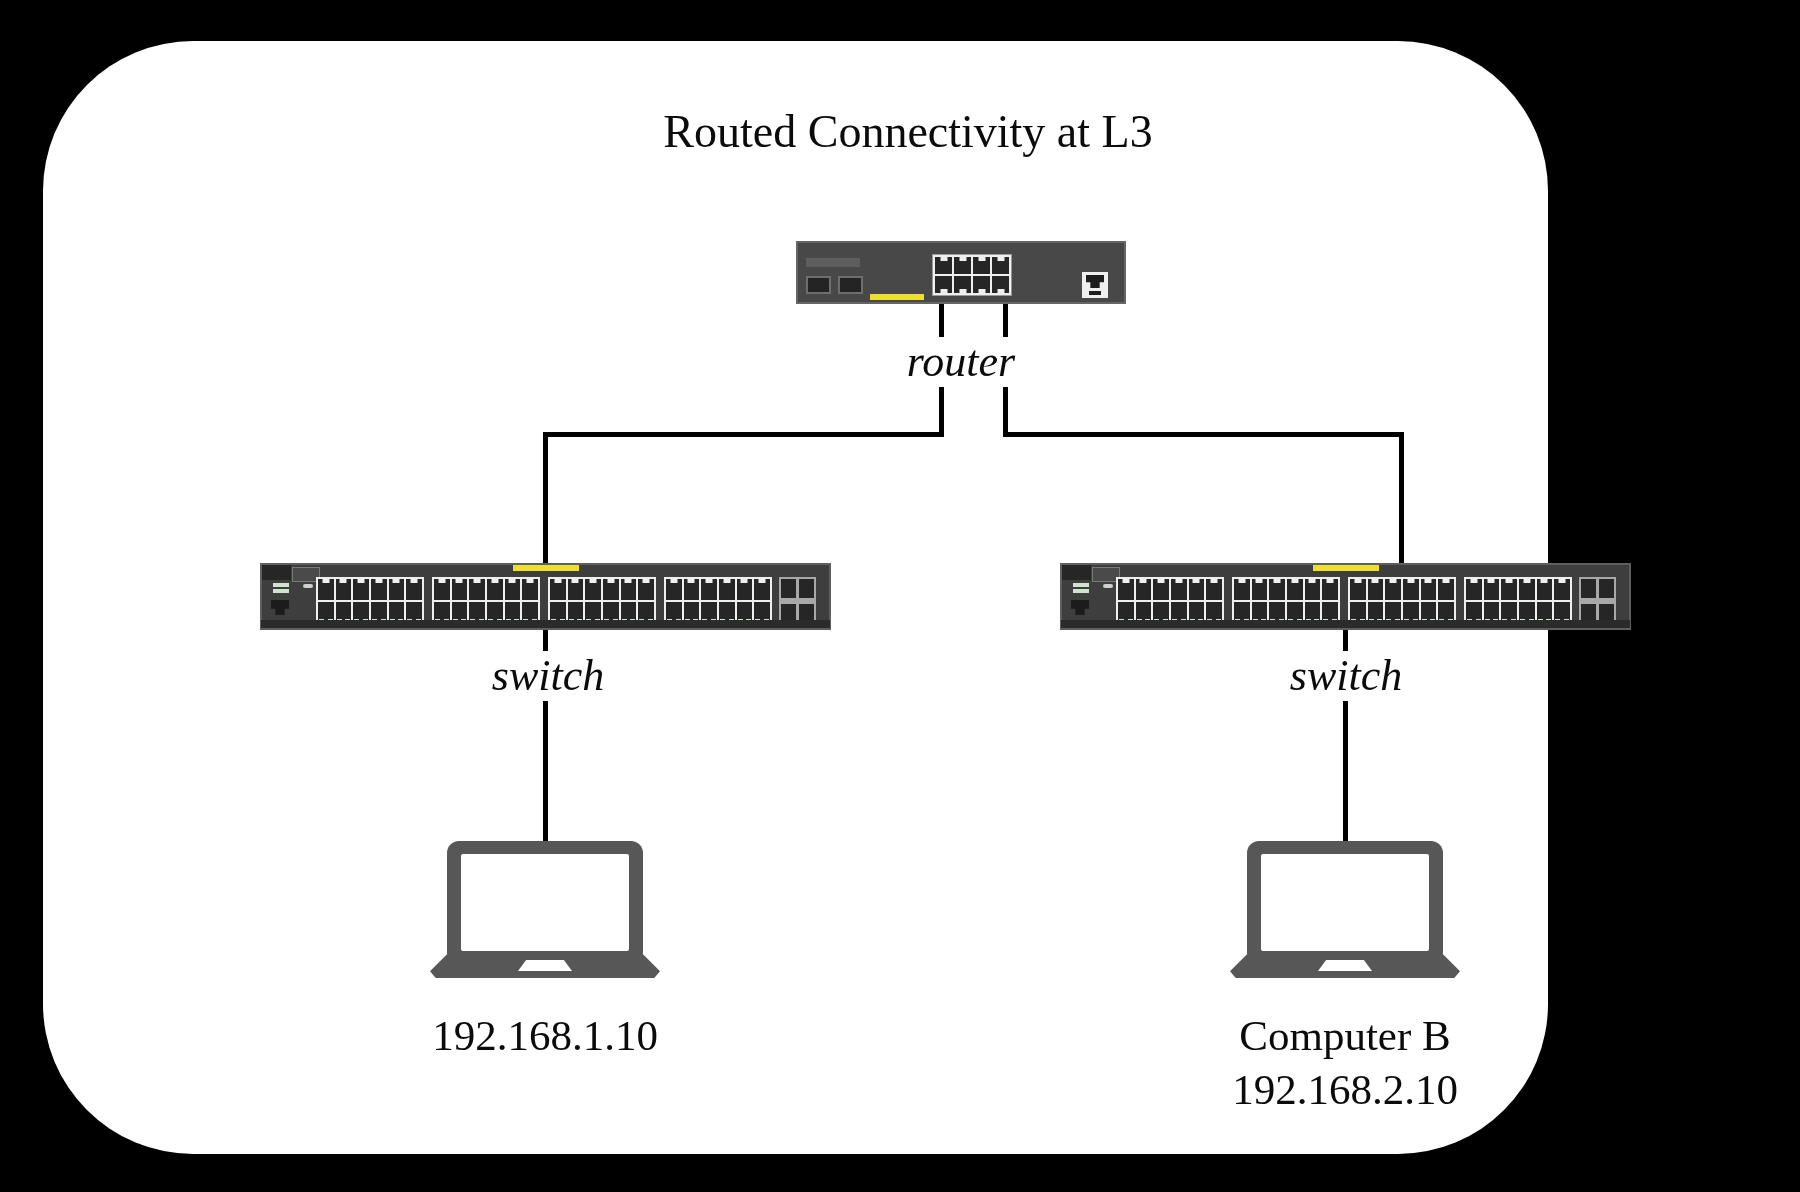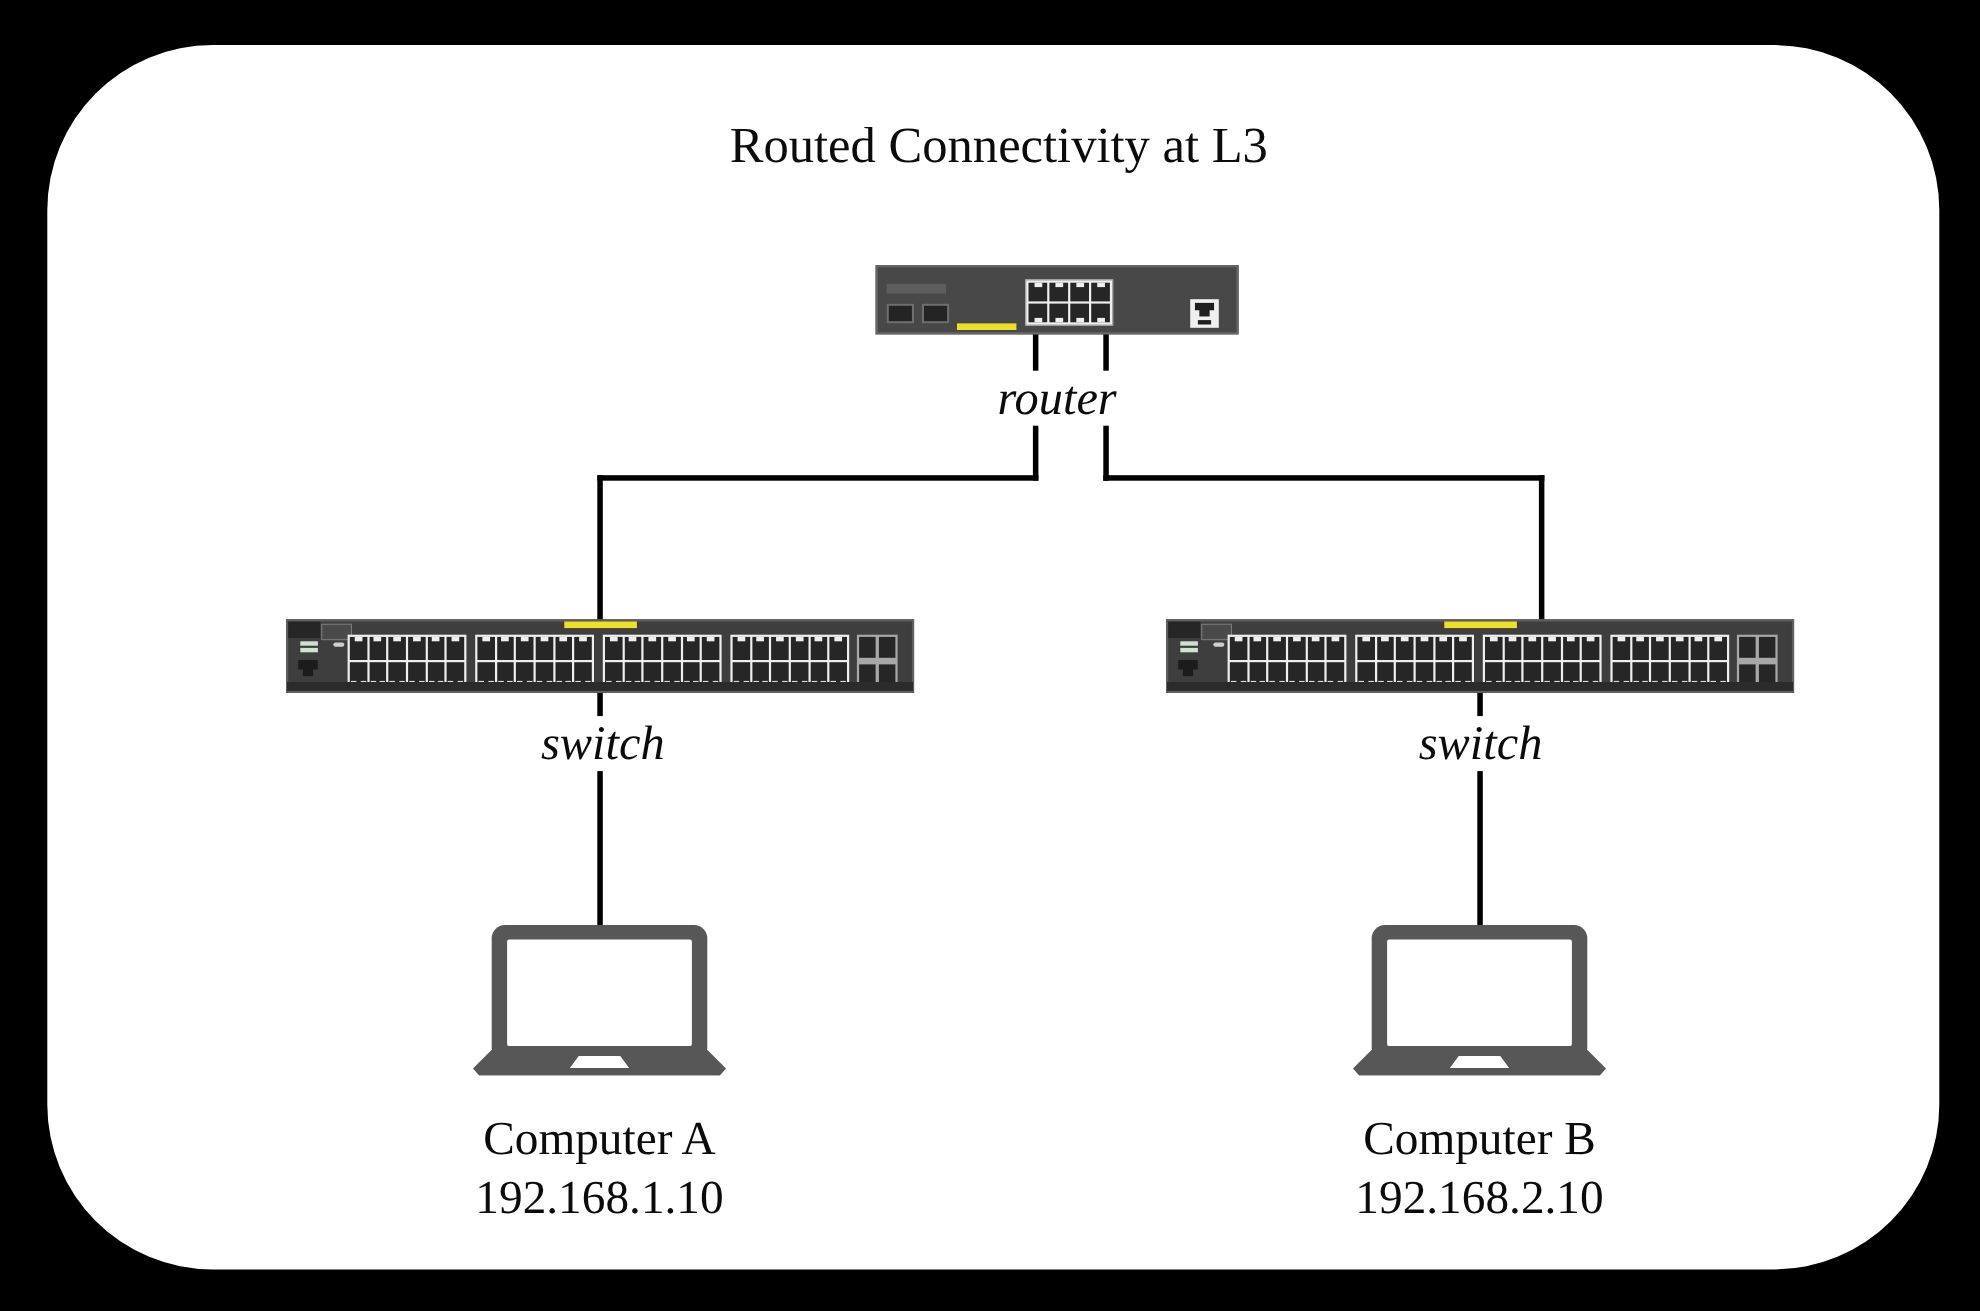--- a/index.html
+++ b/index.html
@@ -1,18 +1,18 @@
 <!DOCTYPE html>
 <html style="--background: #000000; --panel: #ffffff; --line: #000000; --device_body: #3e3e3e; --router_body: #484848; --laptop_body: #575757; --accent_yellow: #ecdf2e; --port_dark: #262626; --port_panel: #efefef; --led_green: #cfe3cf;"><head>
 <meta charset="utf-8">
 <style>
   html,body{margin:0;padding:0;background:#000;}
   .canvas{position:relative;width:1800px;height:1192px;background:var(--background,#000);overflow:hidden;
           font-family:"Liberation Serif","DejaVu Serif",serif;color:#0b0b0b;}
-  .frame{position:absolute;left:43px;top:41px;width:1720px;height:1113px;background:var(--panel,#fff);border-radius:150px;}
+  .frame{position:absolute;left:43px;top:41px;width:1505px;height:1113px;background:var(--panel,#fff);border-radius:150px;}
 
   .title{position:absolute;left:865px;top:64px;transform:translateX(-50%);font-size:46px;white-space:nowrap;}
 
   
   .cable{position:absolute;background:var(--line,#000);}
 
   
   .lbl{position:absolute;transform:translateX(-50%);background:var(--panel,#fff);padding:0 10px;
        font-size:44px;line-height:50px;white-space:nowrap;font-style:italic;}
 
@@ -264,21 +264,20 @@
 
     <div class="laptop" style="left:387px">
       <div class="lap-screen">
         <div class="lap-display"></div>
       </div>
       <div class="lap-base">
         <div class="lap-notch"></div>
       </div>
     </div>
     <div class="complbl" style="left:502px;top:968px">
-      <div>Computer A</div>
       <div>192.168.1.10</div>
     </div>
 
     <div class="laptop" style="left:1187px">
       <div class="lap-screen">
         <div class="lap-display"></div>
       </div>
       <div class="lap-base">
         <div class="lap-notch"></div>
       </div>

